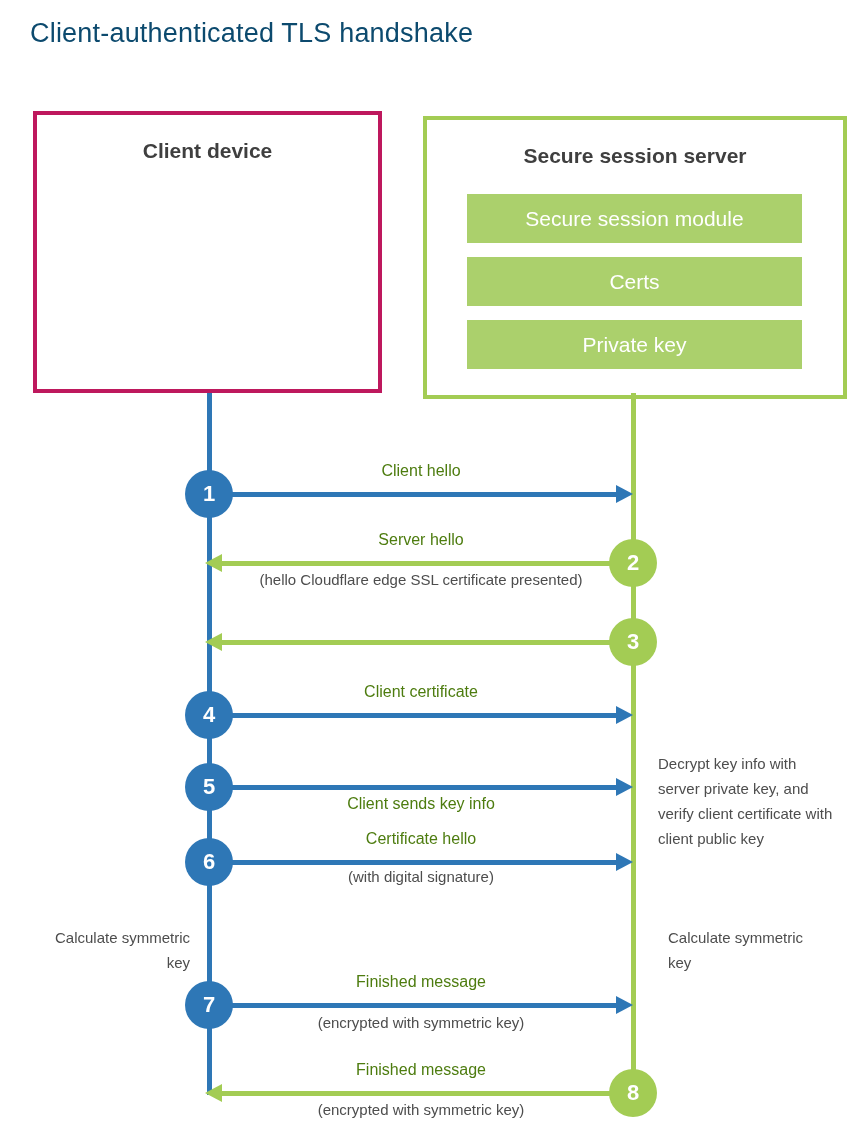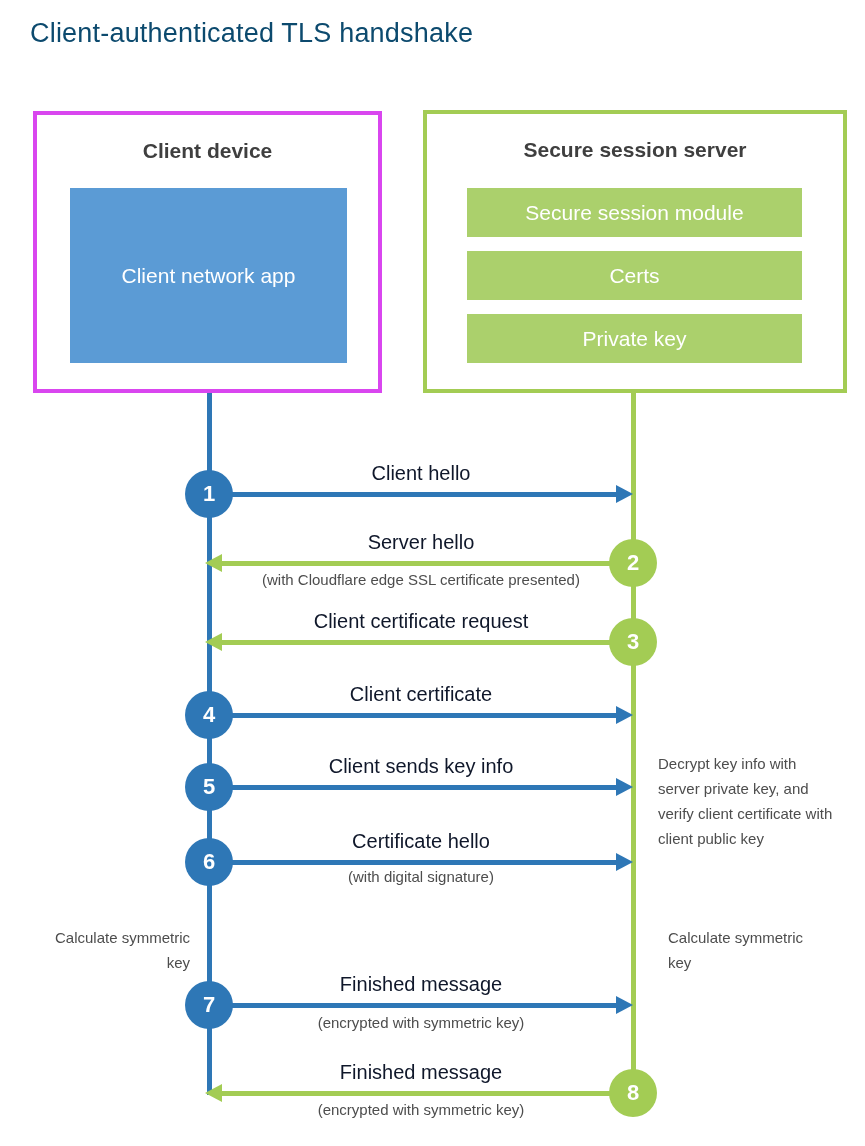--- a/index.html
+++ b/index.html
@@ -5,23 +5,23 @@
   * { margin: 0; padding: 0; box-sizing: border-box; }
   body { background: #ffffff; font-family: "Liberation Sans", "DejaVu Sans", sans-serif; }
   .stage { position: relative; width: 865px; height: 1146px; background: #ffffff; overflow: hidden; }
 
   .page-title {
     position: absolute; left: 30px; top: 18px;
     font-size: 27px; font-weight: 300; color: #0c4a6e; letter-spacing: 0.2px;
   }
 
   
-  .device-box { position: absolute; border: 4px solid #d946ef; background: #fff; }
+  .device-box { position: absolute; border: 4px solid #be185d; background: #fff; }
   .client-box { left: 33px; top: 111px; width: 349px; height: 282px; }
-  .server-box { left: 423px; top: 110px; width: 424px; height: 283px; border-color: #a3cc54; }
+  .server-box { left: 423px; top: 116px; width: 424px; height: 283px; border-color: #a3cc54; }
   .box-title {
     position: absolute; left: 0; top: 24px; width: 100%;
     text-align: center; font-size: 21px; font-weight: 700; color: #3f3f3f;
   }
   .client-app {
     position: absolute; left: 33px; top: 73px; width: 277px; height: 175px;
     background: #5b9bd5; color: #ffffff; font-size: 21px;
     display: flex; align-items: center; justify-content: center; text-align: center;
     line-height: 27px; padding: 0 40px;
   }
@@ -33,21 +33,21 @@
   .bar-0 { top: 74px; } .bar-1 { top: 137px; } .bar-2 { top: 200px; }
 
   
   .lifeline { position: absolute; width: 5px; }
   .lifeline.blue  { left: 207px; top: 393px; height: 702px; background: #2e77b6; }
   .lifeline.green { left: 631px; top: 393px; height: 700px; background: #a3cc54; }
 
   
   .msg-label {
     position: absolute; left: 209px; width: 424px; text-align: center;
-    font-size: 20px; color: #0f172a;
+    font-size: 16px; color: #4d7c0f;
   }
   .msg-caption {
     position: absolute; left: 185px; width: 472px; text-align: center;
     font-size: 15px; color: #4d4d4d;
   }
   .msg-line { position: absolute; height: 5px; }
   .msg-line.blue  { background: #2e77b6; left: 209px; width: 408px; }
   .msg-line.green { background: #a3cc54; left: 222px; width: 412px; }
   .arrow-head { position: absolute; width: 0; height: 0; border-top: 9px solid transparent; border-bottom: 9px solid transparent; }
   .arrow-head.right { border-left: 17px solid #2e77b6; left: 616px; }
@@ -68,55 +68,53 @@
 </style>
 </head>
 <body>
 
 <div class="stage">
 
   <h1 class="page-title">Client-authenticated TLS handshake</h1>
 
   <div class="device-box client-box">
     <div class="box-title">Client device</div>
-    <div class="client-app">Client network app</div>
   </div>
 
   <div class="device-box server-box">
     <div class="box-title">Secure session server</div>
     <div class="server-bar bar-0">Secure session module</div>
     <div class="server-bar bar-1">Certs</div>
     <div class="server-bar bar-2">Private key</div>
   </div>
 
   <div class="lifeline blue"></div>
   <div class="lifeline green"></div>
 
   <div class="msg-label" style="top:462px;">Client hello</div>
   <div class="msg-line blue" style="top:492px;"></div>
   <div class="arrow-head right" style="top:485px;"></div>
   <div class="step-circle blue" style="top:470px;">1</div>
 
   <div class="msg-label" style="top:531px;">Server hello</div>
   <div class="msg-line green" style="top:561px;"></div>
   <div class="arrow-head left" style="top:554px;"></div>
-  <div class="msg-caption" style="top:571px;">(with Cloudflare edge SSL certificate presented)</div>
+  <div class="msg-caption" style="top:571px;">(hello Cloudflare edge SSL certificate presented)</div>
   <div class="step-circle green" style="top:539px;">2</div>
 
-  <div class="msg-label" style="top:610px;">Client certificate request</div>
   <div class="msg-line green" style="top:640px;"></div>
   <div class="arrow-head left" style="top:633px;"></div>
   <div class="step-circle green" style="top:618px;">3</div>
 
   <div class="msg-label" style="top:683px;">Client certificate</div>
   <div class="msg-line blue" style="top:713px;"></div>
   <div class="arrow-head right" style="top:706px;"></div>
   <div class="step-circle blue" style="top:691px;">4</div>
 
-  <div class="msg-label" style="top:755px;">Client sends key info</div>
+  <div class="msg-label" style="top:795px;">Client sends key info</div>
   <div class="msg-line blue" style="top:785px;"></div>
   <div class="arrow-head right" style="top:778px;"></div>
   <div class="step-circle blue" style="top:763px;">5</div>
 
   <div class="msg-label" style="top:830px;">Certificate hello</div>
   <div class="msg-line blue" style="top:860px;"></div>
   <div class="arrow-head right" style="top:853px;"></div>
   <div class="msg-caption" style="top:868px;">(with digital signature)</div>
   <div class="step-circle blue" style="top:838px;">6</div>
 

